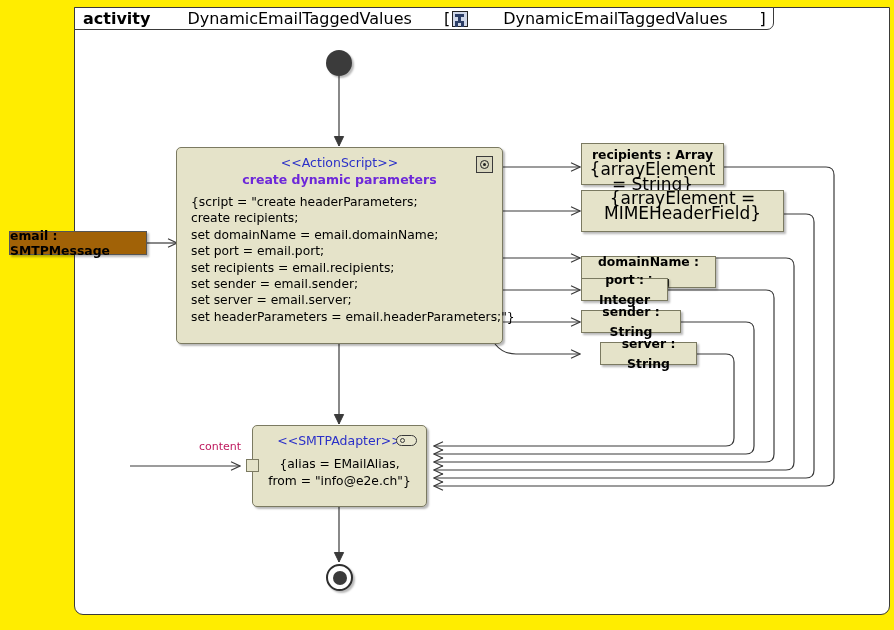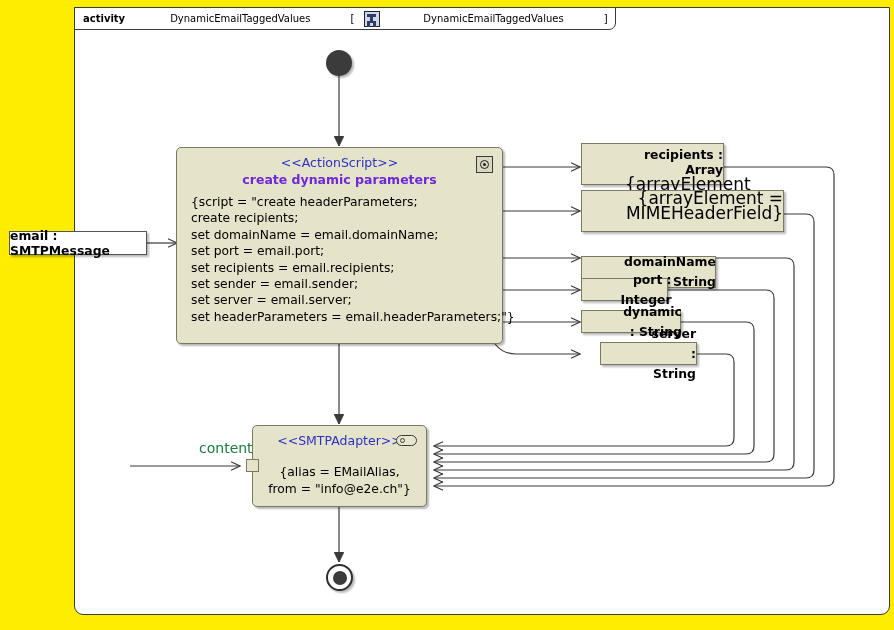--- a/index.html
+++ b/index.html
@@ -20,22 +20,22 @@
     border-radius:0 0 9px 9px;
     box-sizing:border-box;
   }
   #frame-tab{
     position:absolute;left:74px;top:7px;height:23px;
     background:#ffffff;
     border:1px solid #3a3a3a;
     border-right:1px solid #3a3a3a;
     box-sizing:border-box;
     padding:0 7px 0 8px;
-    display:flex;align-items:center;gap:8px;
-    font-size:10px;color:#000;
+    display:flex;align-items:center;gap:0;
+    font-size:16px;color:#000;
     border-radius:0 0 7px 0;
     white-space:nowrap;
     z-index:6;
   }
   #frame-tab .kw{font-weight:bold;margin-right:5px;}
   #frame-tab .nm{font-weight:normal;margin-left:32px;}
   .tab-icon{
     display:inline-block;width:14px;height:14px;margin:0 3px 0 2px;
     border:1px solid #222;background:#cfd7e8;position:relative;
     vertical-align:middle;flex:none;
@@ -66,21 +66,21 @@
   .nodename{
     font-weight:bold;font-size:12.5px;color:#6d28d9;text-align:center;
     line-height:16px;margin-top:2px;
   }
   .script{
     font-size:12.3px;color:#000;line-height:16.4px;
     margin:6px 0 0 14px;white-space:pre;
   }
   .props{
     font-size:12.3px;color:#000;line-height:16.6px;text-align:center;
-    margin-top:16px;white-space:pre;
+    margin-top:8px;white-space:pre;
   }
 
   
   .icon-script{
     position:absolute;right:9px;top:8px;width:17px;height:17px;
     border:1px solid #3a3a3a;background:#d9d7bf;
     box-sizing:border-box;
   }
   .icon-script:before{
     content:"";position:absolute;left:3px;top:3px;width:9px;height:9px;
@@ -98,30 +98,29 @@
   .icon-adapter:before{
     content:"";position:absolute;left:3px;top:2px;width:5px;height:5px;
     border:1px solid #3a3a3a;border-radius:50%;box-sizing:border-box;
   }
 
   
   .pbox{
     position:absolute;background:#e5e3c9;border:1px solid #7b7a61;
     box-shadow:2px 2px 2px rgba(0,0,0,.28);
     box-sizing:border-box;z-index:3;
-    text-align:right;
-    padding-left:43px;
+    text-align:center;
   }
   .pbox .t1{font-weight:bold;font-size:12.4px;color:#000;line-height:15px;padding-top:3px;}
   .pbox .t2{font-size:17px;color:#000000;line-height:15px;padding-bottom:2px;}
   .pbox.single .t1{padding-top:0;line-height:20px;}
 
   
   .ibox{
-    position:absolute;background:#ffffff;border:1px solid #555;
+    position:absolute;background:#a16207;border:1px solid #555;
     box-shadow:2px 2px 2px rgba(0,0,0,.28);
     box-sizing:border-box;z-index:4;
     font-weight:bold;font-size:12.4px;color:#000;
     display:flex;align-items:center;justify-content:center;
   }
 
   
   .pin{
     position:absolute;width:13px;height:13px;
     background:#e5e3c9;border:1px solid #7b7a61;
@@ -140,21 +139,21 @@
     box-shadow:2px 2px 2px rgba(0,0,0,.28);
   }
   .final:after{
     content:"";position:absolute;left:50%;top:50%;
     width:14px;height:14px;margin:-7px 0 0 -7px;
     background:#3b3b3b;border-radius:50%;
   }
 
   
   .edgelabel{
-    position:absolute;font-size:14px;color:#15803d;z-index:4;
+    position:absolute;font-size:11px;color:#be185d;z-index:4;
     background:transparent;white-space:nowrap;
   }
 
   svg.wires{position:absolute;left:0;top:0;width:894px;height:630px;z-index:2;overflow:visible;}
 </style>
 </head>
 <body>
 
 <div id="stage">
 
@@ -252,20 +251,20 @@
 
   <div class="pbox single" style="left:581px;top:256px;width:135px;height:32px;display:flex;align-items:center;justify-content:center;">
     <div class="t1">domainName : String</div>
   </div>
 
   <div class="pbox single" style="left:581px;top:278px;width:87px;height:23px;display:flex;align-items:center;justify-content:center;">
     <div class="t1">port : Integer</div>
   </div>
 
   <div class="pbox single" style="left:581px;top:310px;width:100px;height:23px;display:flex;align-items:center;justify-content:center;">
-    <div class="t1">dynamic : String</div>
+    <div class="t1">sender : String</div>
   </div>
 
   <div class="pbox single" style="left:600px;top:342px;width:97px;height:23px;display:flex;align-items:center;justify-content:center;">
     <div class="t1">server : String</div>
   </div>
 
 </div>
 
 </body></html>

